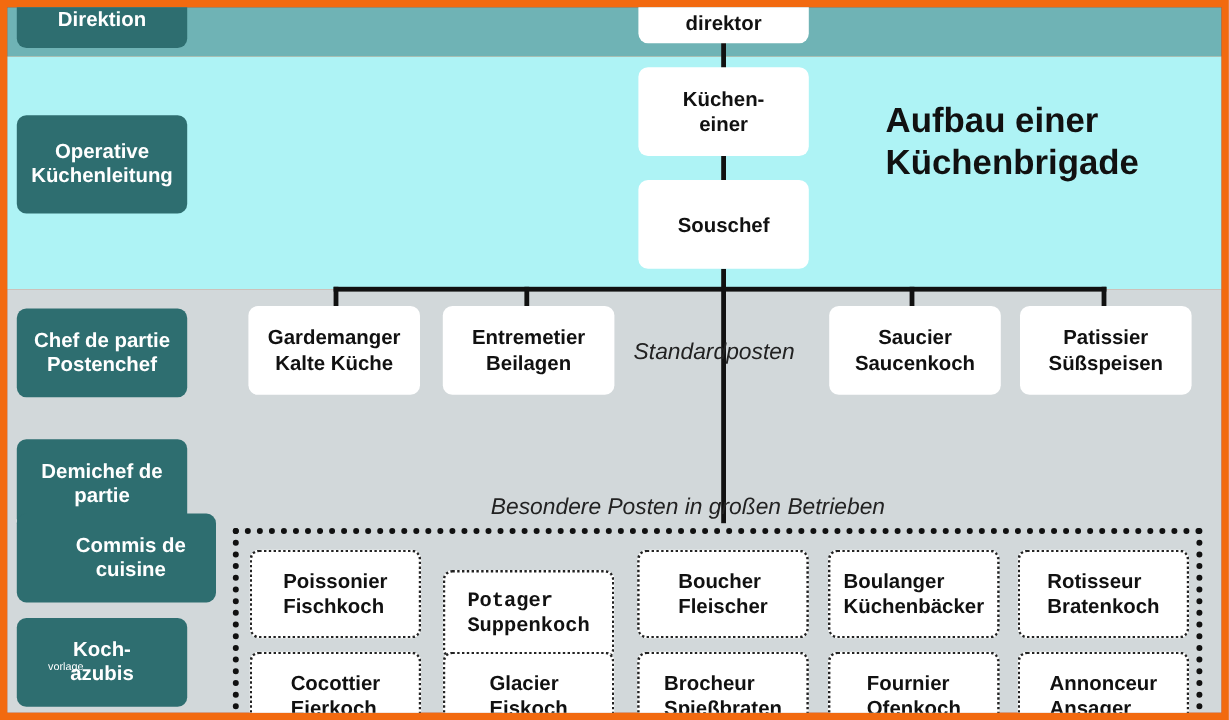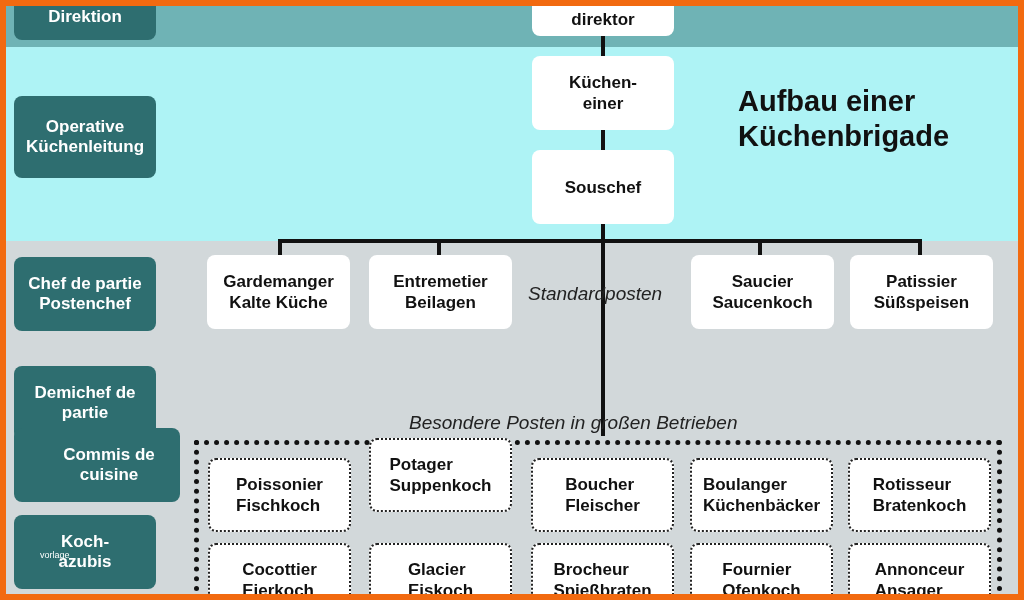--- a/index.html
+++ b/index.html
@@ -83,21 +83,21 @@
   <div class="box" style="left:844px; top:249px; width:143px; height:74px;">
     <div><span>Patissier</span><br><span>Süßspeisen</span></div>
   </div>
 
   <div class="it" style="left:403px; top:406px;">Besondere Posten in großen Betrieben</div>
   <div id="special-frame"></div>
 
   <div class="dotbox" style="left:202px; top:452px; width:143px; height:74px;">
     <div><span>Poissonier</span><br><span>Fischkoch</span></div>
   </div>
-  <div class="dotbox" style="left:363px; top:432px; width:143px; height:74px;">
+  <div class="dotbox" style="left:363px; top:469px; width:143px; height:74px;font-family:Liberation Mono, monospace;">
     <div><span>Potager</span><br><span>Suppenkoch</span></div>
   </div>
   <div class="dotbox" style="left:525px; top:452px; width:143px; height:74px;">
     <div><span>Boucher</span><br><span>Fleischer</span></div>
   </div>
   <div class="dotbox" style="left:684px; top:452px; width:143px; height:74px;">
     <div><span>Boulanger</span><br><span>Küchenbäcker</span></div>
   </div>
   <div class="dotbox" style="left:842px; top:452px; width:143px; height:74px;">
     <div><span>Rotisseur</span><br><span>Bratenkoch</span></div>

